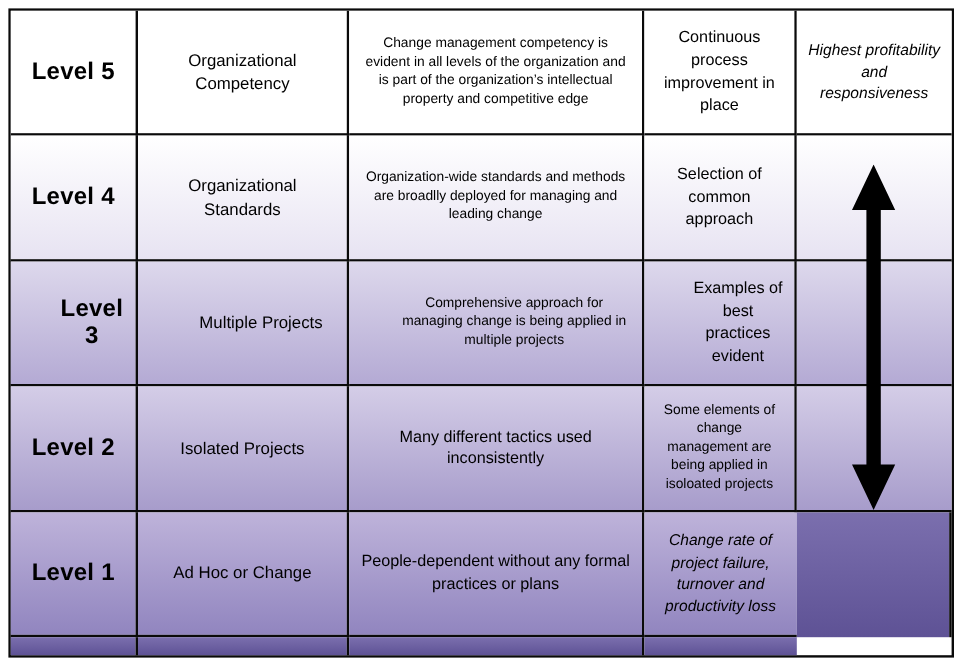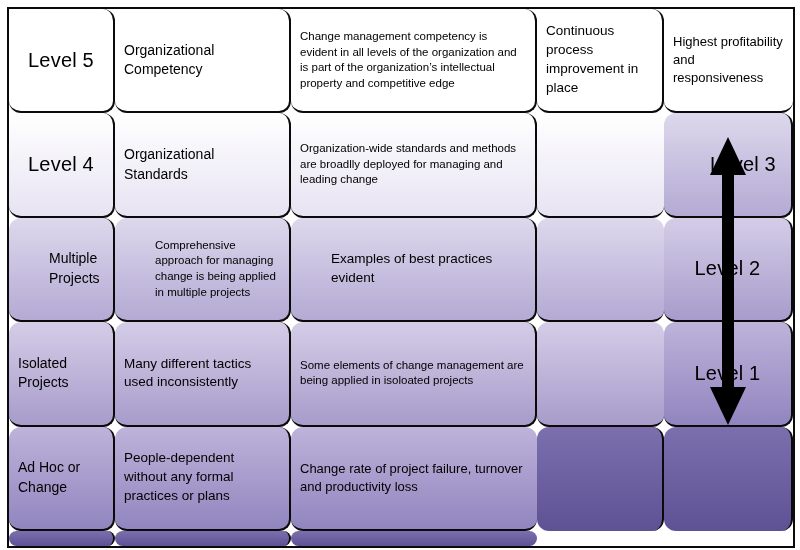--- a/index.html
+++ b/index.html
@@ -22,41 +22,41 @@
     grid-template-columns: 106px 176px 246px 127px 1fr;
     grid-template-rows: 1fr 1fr 1fr 1fr 1fr 15px;
     background: #fff;
   }
   .cell {
     border-right: 2px solid #0a0a0a;
     border-bottom: 2px solid #0a0a0a;
     display: flex;
     align-items: center;
     justify-content: center;
+    text-align: center;
     padding: 4px 9px;
     box-sizing: border-box;
     overflow: hidden;
-    border-radius: 12px;
   }
   .cell.last { border-right: none; }
   .cell.bottom { border-bottom: none; }
 
   
   .row5 { background: #ffffff; }
   .row4 { background: linear-gradient(to bottom, #ffffff, #e7e3f2); }
   .row3 { background: linear-gradient(to bottom, #ddd8ec, #b4aad4); padding-left: 40px; }
   .row2 { background: linear-gradient(to bottom, #d4cde7, #a79ccb); }
   .row1 { background: linear-gradient(to bottom, #beb3da, #9185bf); }
   .strip { background: linear-gradient(to bottom, #7b6fae, #5e5295); }
 
-  .level   { font-weight: normal; font-size: 20px; letter-spacing: 0.2px; }
+  .level   { font-weight: bold; font-size: 20px; letter-spacing: 0.2px; }
   .name    { font-size: 14px; line-height: 1.4; }
   .desc    { font-size: 11.5px; line-height: 1.35; }
   .char    { font-size: 13.5px; line-height: 1.4; }
-  .outcome { font-size: 13px; line-height: 1.4; }
+  .outcome { font-size: 13px; line-height: 1.4; font-style: italic; }
 
   .updown-arrow {
     position: absolute;
     left: 698px;
     top: 128px;
     width: 42px;
     height: 288px;
     pointer-events: none;
   }
 </style>
@@ -67,20 +67,21 @@
 
   <div class="cell row5 level">Level 5</div>
   <div class="cell row5 name">Organizational Competency</div>
   <div class="cell row5 desc">Change management competency is evident in all levels of the organization and is part of the organization’s intellectual property and competitive edge</div>
   <div class="cell row5 char">Continuous process improvement in place</div>
   <div class="cell row5 outcome last">Highest profitability and responsiveness</div>
 
   <div class="cell row4 level">Level 4</div>
   <div class="cell row4 name">Organizational Standards</div>
   <div class="cell row4 desc">Organization-wide standards and methods are broadlly deployed for managing and leading change</div>
+  <div class="cell row4 char">Selection of common approach</div>
   <div class="cell row4 outcome last"></div>
 
   <div class="cell row3 level">Level 3</div>
   <div class="cell row3 name">Multiple Projects</div>
   <div class="cell row3 desc">Comprehensive approach for managing change is being applied in multiple projects</div>
   <div class="cell row3 char">Examples of best practices evident</div>
   <div class="cell row3 outcome last"></div>
 
   <div class="cell row2 level">Level 2</div>
   <div class="cell row2 name">Isolated Projects</div>

